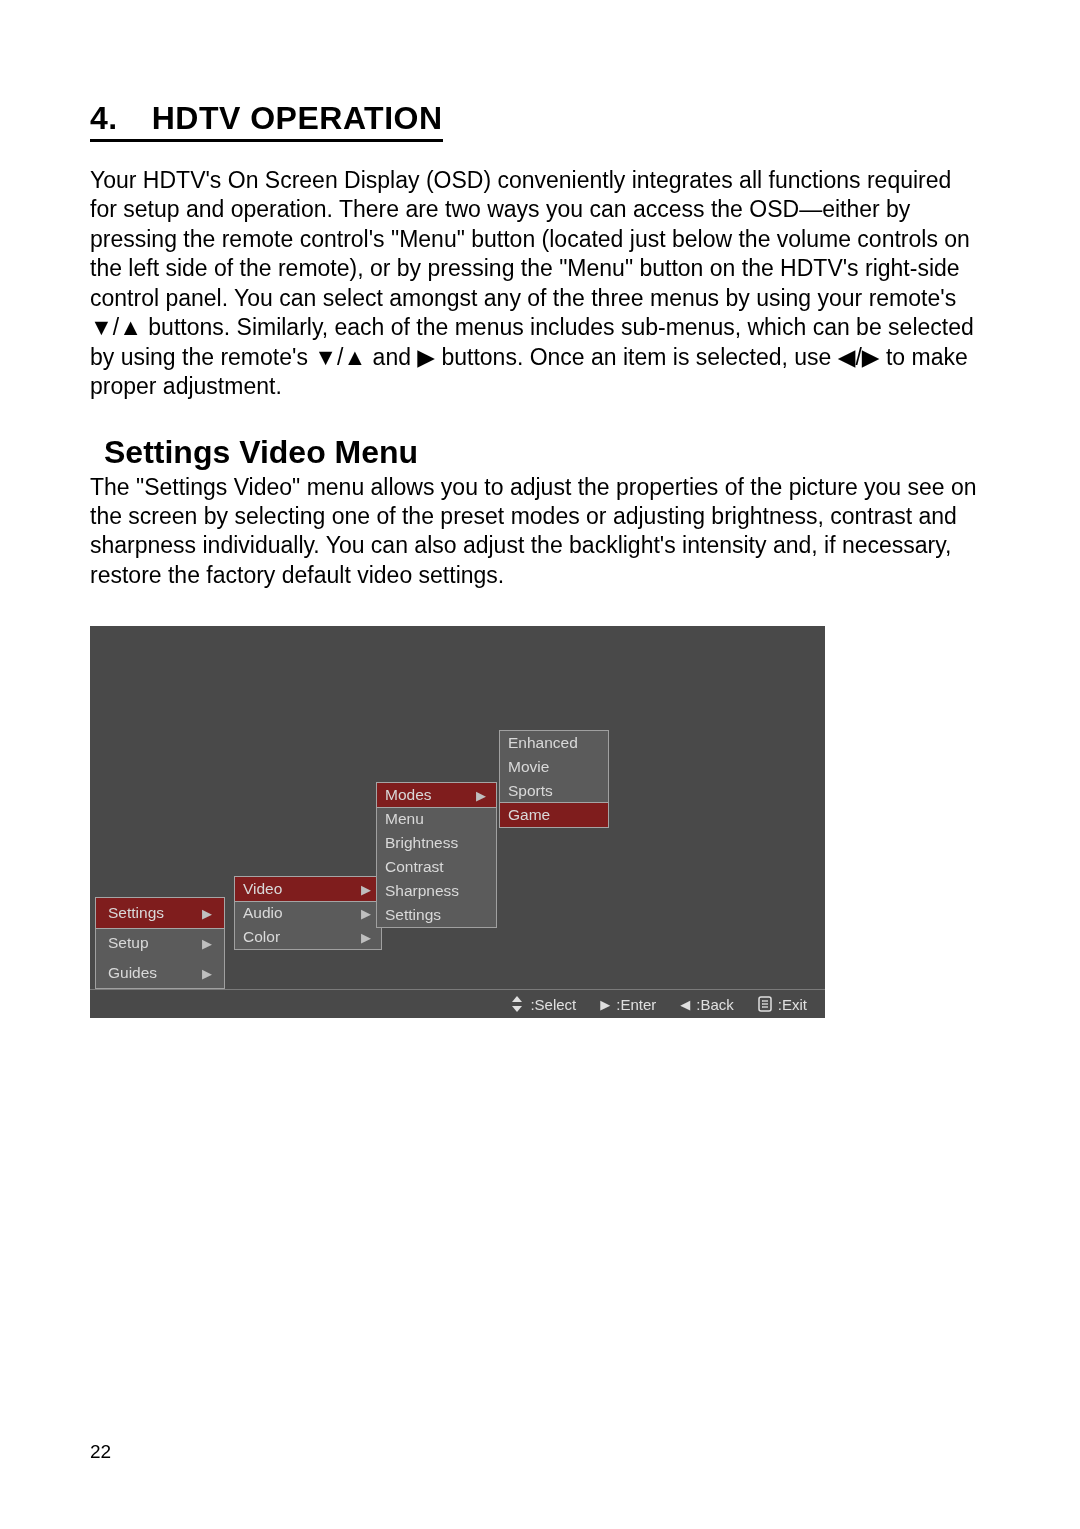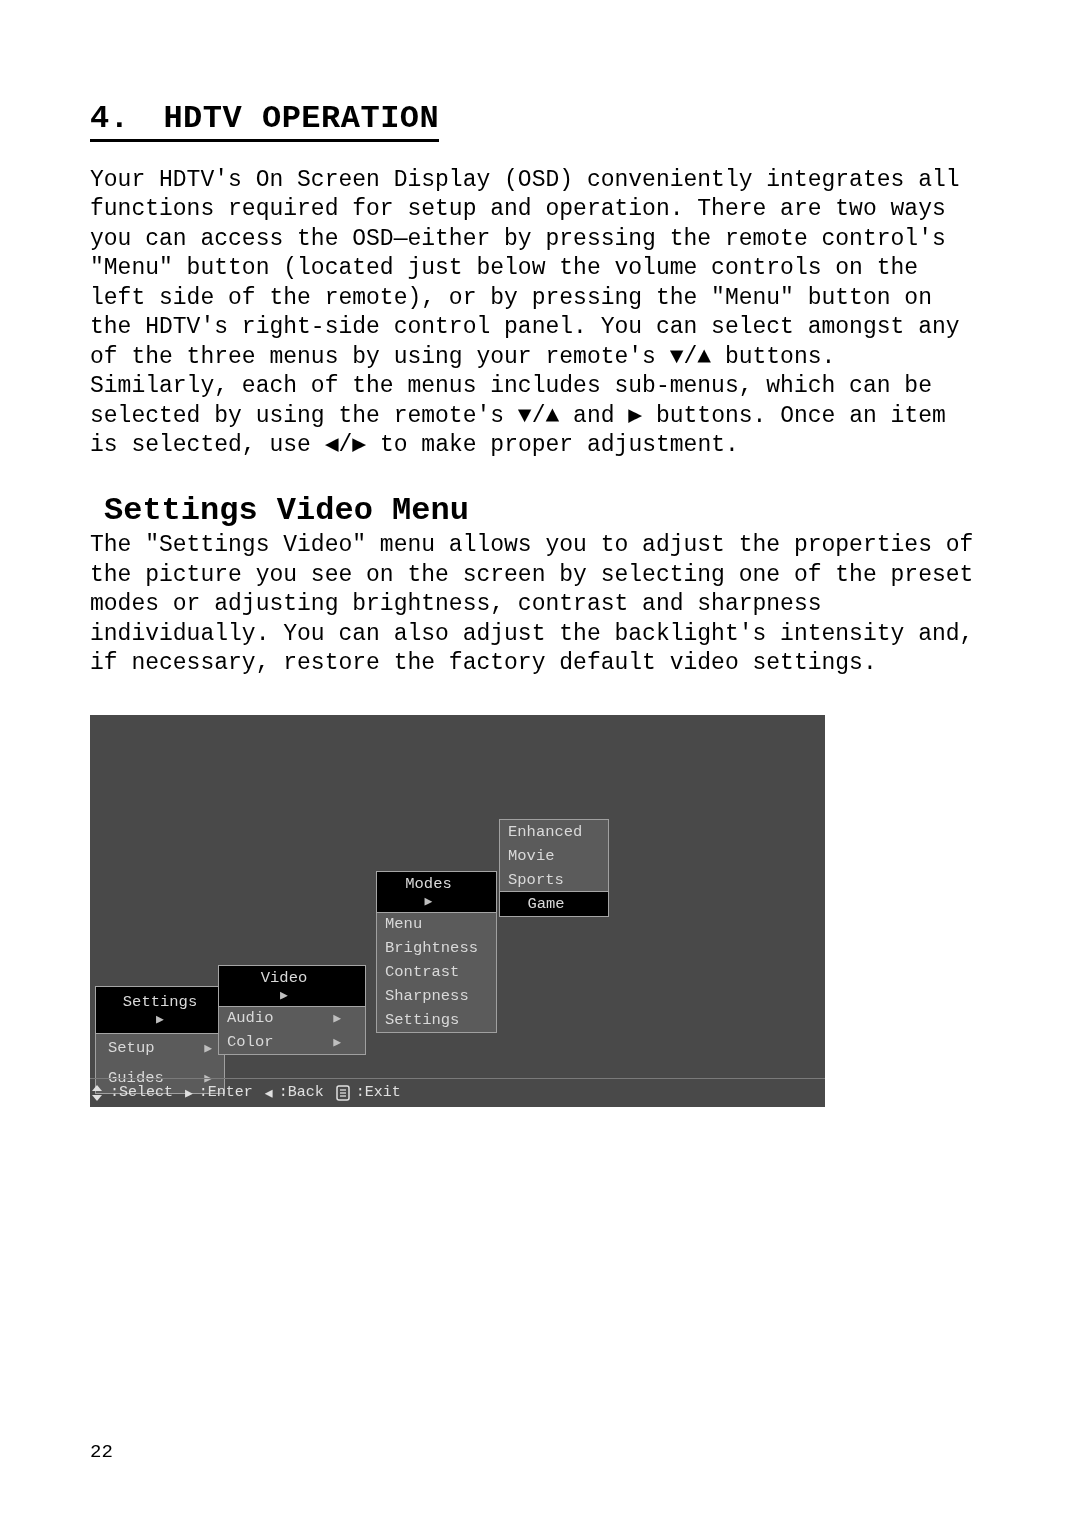--- a/index.html
+++ b/index.html
@@ -8,21 +8,20 @@
     background: #fff;
     font-family: Arial, Helvetica, sans-serif;
     color: #000;
   }
   .page {
     width: 1080px;
     height: 1529px;
     box-sizing: border-box;
     padding: 100px 90px 60px 90px;
     position: relative;
-    font-family: Liberation Mono, monospace;
   }
   .section-title {
     font-size: 32px;
     font-weight: bold;
     border-bottom: 3px solid #000;
     display: inline-block;
     padding-bottom: 2px;
     margin-bottom: 24px;
     letter-spacing: 0.5px;
   }
@@ -60,62 +59,62 @@
   }
   .osd .menu-box {
     position: absolute;
     border: 1px solid #a0a0a0;
     background: #5b5b5b;
   }
   .osd .menu-row {
     display: flex;
     align-items: center;
     justify-content: space-between;
-    padding: 3px 24px 3px 8px;
+    padding: 3px 10px 3px 8px;
     white-space: nowrap;
   }
   .osd .menu-row.selected {
-    background: #000000;
+    background: #7f1d1d;
     border: 1px solid #a5a5a5;
     margin: -1px;
-    flex-direction: column;
   }
   .osd .arrow-r {
     font-size: 13px;
     color: #bfbfbf;
   }
   .osd .main-menu {
     left: 5px;
     top: 271px;
     width: 128px;
   }
   .osd .main-menu .menu-row { padding: 6px 12px; }
   .osd .sub1 {
-    left: 128px;
+    left: 144px;
     top: 250px;
     width: 146px;
   }
   .osd .sub1b {
     left: 286px;
     top: 156px;
     width: 119px;
   }
   .osd .sub1c {
     left: 409px;
     top: 104px;
     width: 108px;
   }
   .osd .legend {
     position: absolute;
     left: 0; right: 0; bottom: 0;
     height: 28px;
     border-top: 1px solid #7a7a7a;
     display: flex;
+    justify-content: flex-end;
     align-items: center;
-    gap: 12px;
+    gap: 24px;
     padding-right: 18px;
     font-size: 15px;
     color: #e0e0e0;
   }
   .osd .legend .item {
     display: flex;
     align-items: center;
     gap: 6px;
   }
   .osd .legend svg { flex-shrink: 0; }

